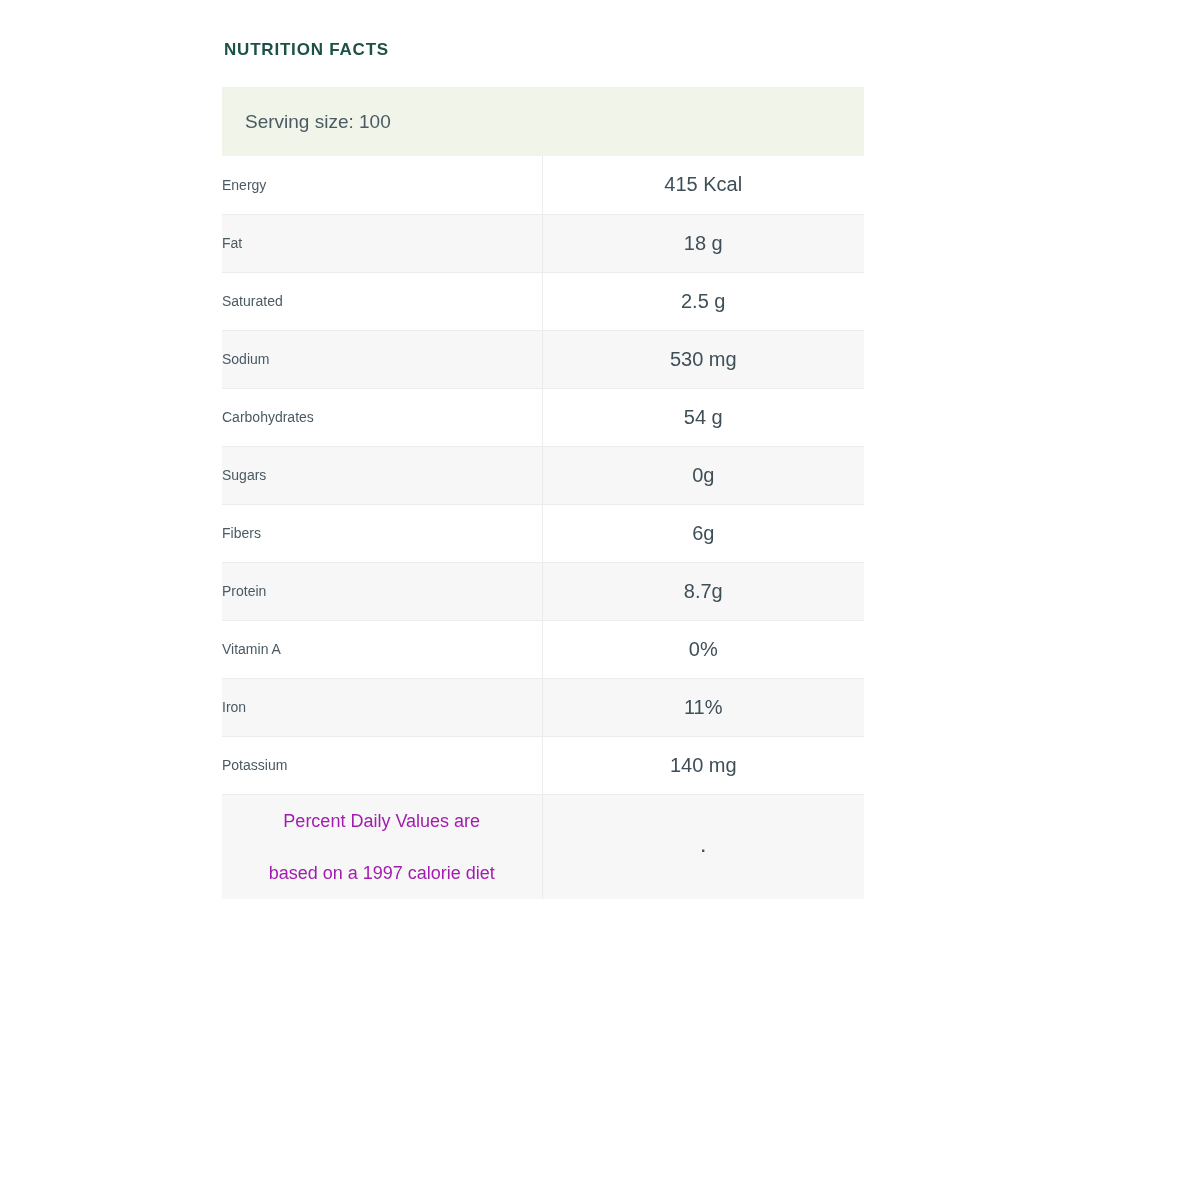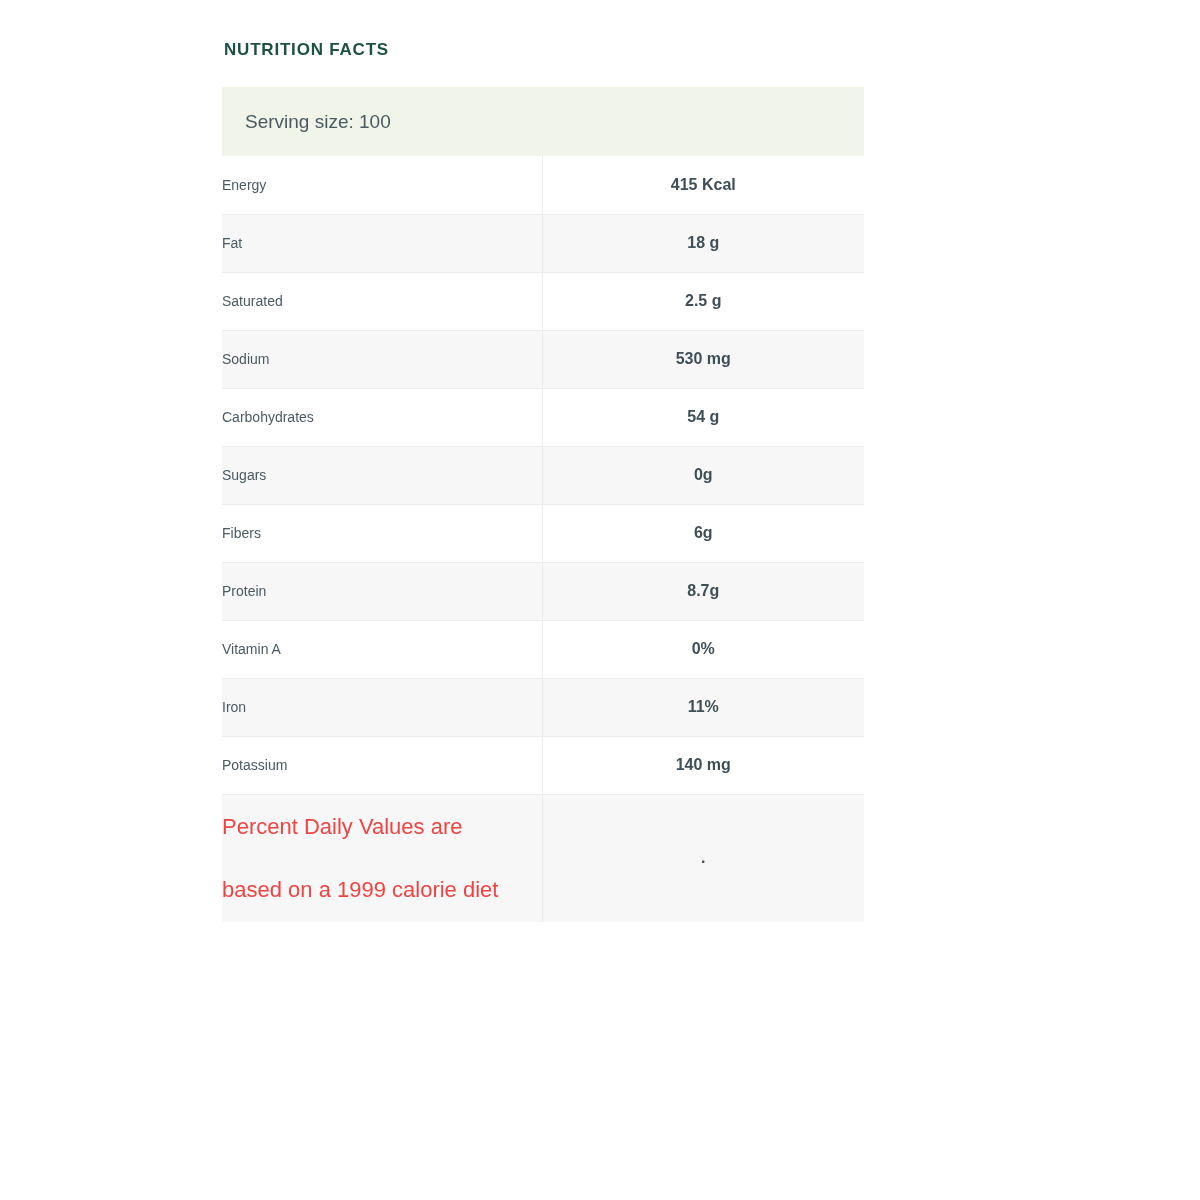--- a/index.html
+++ b/index.html
@@ -76,35 +76,36 @@
   td.label-cell {
     width: 320px;
     padding-left: 23px;
     font-size: 14px;
     color: #4a5a63;
     border-right: 1px solid #ececec;
   }
 
   td.value-cell {
     text-align: center;
-    font-size: 16px;
-    font-weight: bold;
+    font-size: 20px;
+    font-weight: normal;
     color: #3f4f58;
   }
 
   tr.footnote-row { height: 110px; }
   tr.footnote-row td { border-bottom: none; }
 
   td.footnote-label {
     padding-left: 23px;
     padding-right: 18px;
-    font-size: 22px;
-    color: #ef4444;
+    font-size: 18px;
+    color: #a21caf;
     line-height: 2.9;
     border-right: 1px solid #ececec;
+    text-align: center;
   }
 
   td.footnote-value {
     text-align: center;
     font-size: 16px;
     font-weight: bold;
     color: #3f4f58;
     vertical-align: top;
     padding-top: 18px;
   }
@@ -168,21 +169,21 @@
             <td class="value-cell">11%</td>
           </tr>
           <tr class="odd-row">
             <td class="label-cell">Potassium</td>
             <td class="value-cell">140 mg</td>
           </tr>
 
           <tr class="even-row footnote-row">
             <td class="footnote-label">
               <span>Percent Daily Values are</span><br>
-              <span>based on a 1999 calorie diet</span>
+              <span>based on a 1997 calorie diet</span>
             </td>
             <td class="footnote-value">.</td>
           </tr>
 
         </tbody>
       </table>
 
     </div>
   </div>
 </div>

